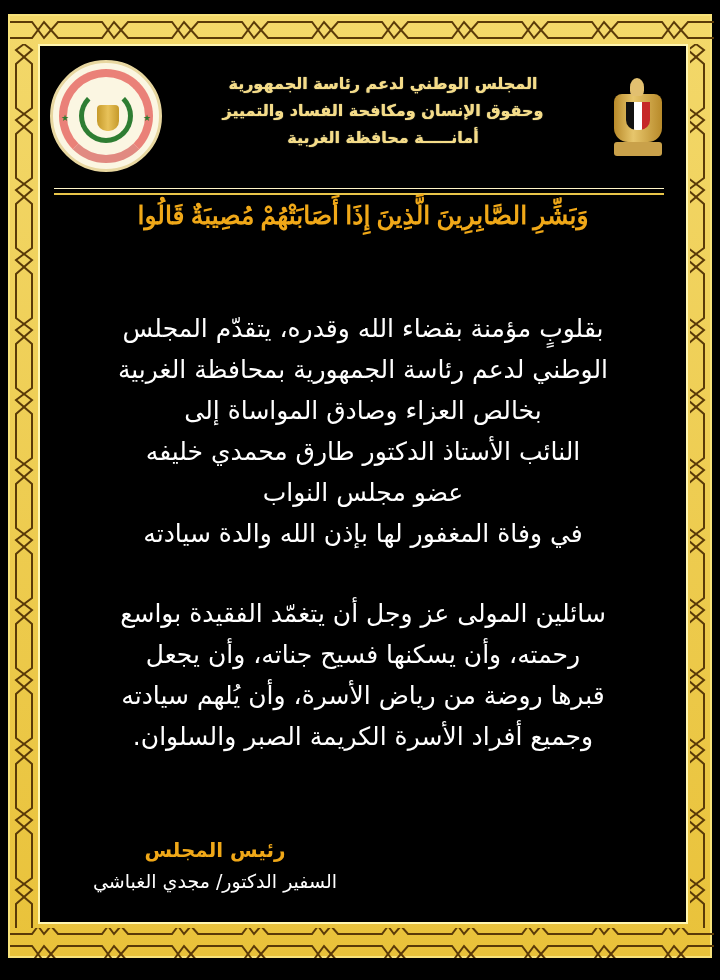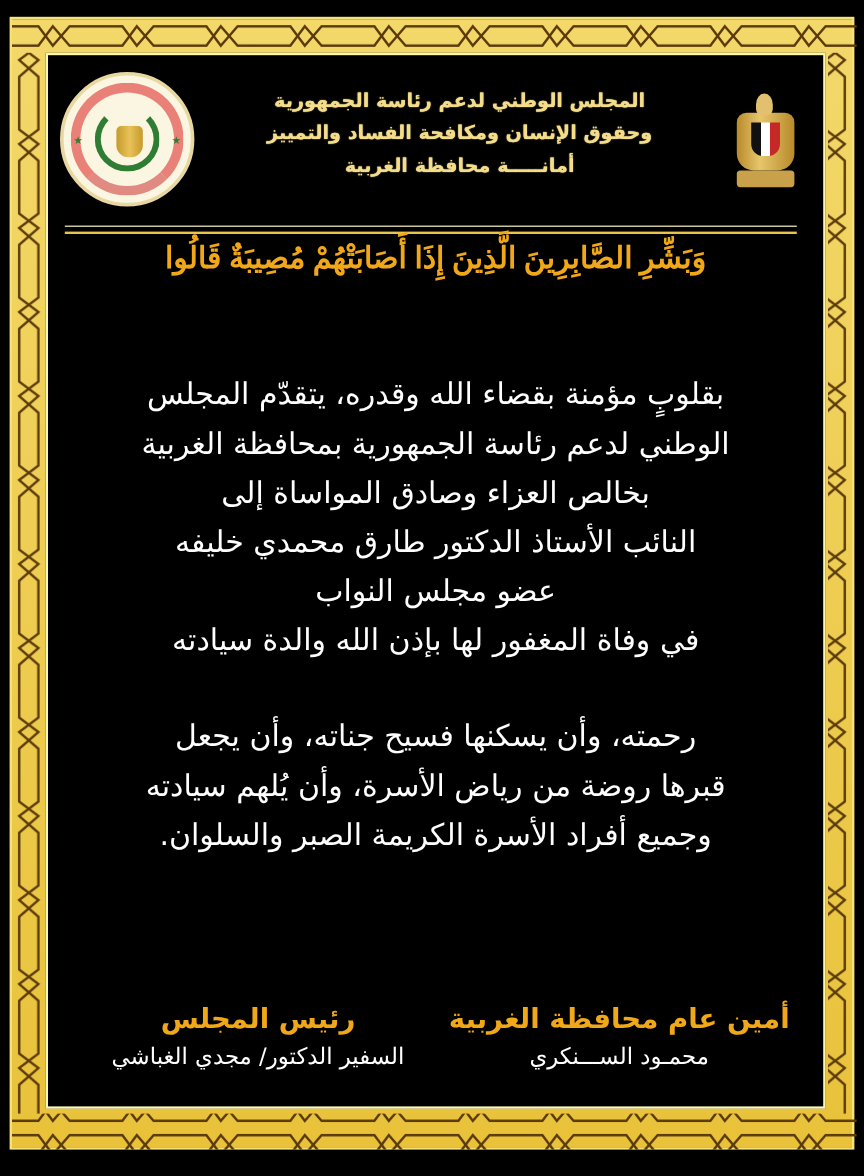--- a/index.html
+++ b/index.html
@@ -36,21 +36,21 @@
   .divider { position:absolute; left:14px; right:22px; top:142px; height:4px;
              border-top:1px solid #fff6c8; border-bottom:2px solid #e8c54a; }
   .verse { position:absolute; left:0; right:0; top:150px; text-align:center; direction:rtl;
            color:#f0a818; font-weight:bold; font-size:25px; line-height:40px; font-family:Liberation Serif, serif; }
   .body-text { position:absolute; left:0; right:0; top:262px; text-align:center; direction:rtl;
                color:#fff; font-weight:normal; font-size:25px; line-height:41px; }
   .body-text .gap { height:39px; }
   .sign { position:absolute; top:790px; text-align:center; direction:rtl; }
   .sign-left { left:30px; width:290px; }
   .sign-right { right:20px; width:300px; }
-  .sign-title { color:#f0a818; font-weight:bold; font-size:23px; line-height:28px; }
+  .sign-title { color:#f0a818; font-weight:bold; font-size:20px; line-height:28px; }
   .sign-name { color:#fff; font-size:19px; line-height:34px; }
 </style>
 </head>
 <body>
 
 <div class="frame">
   <svg class="frame-pattern" width="704" height="944" viewBox="0 0 704 944">
     <defs>
       <pattern id="lattH" width="70" height="28" patternUnits="userSpaceOnUse">
         <path d="M0 6 L22 6 L34 22 L48 6 L70 6" stroke="#5a3a08" stroke-width="2" fill="none"></path>
@@ -98,27 +98,24 @@
     </div>
 
     <div class="body-text">
       <div>بقلوبٍ مؤمنة بقضاء الله وقدره، يتقدّم المجلس</div>
       <div>الوطني لدعم رئاسة الجمهورية بمحافظة الغربية</div>
       <div>بخالص العزاء وصادق المواساة إلى</div>
       <div>النائب الأستاذ الدكتور طارق محمدي خليفه</div>
       <div>عضو مجلس النواب</div>
       <div>في وفاة المغفور لها بإذن الله والدة سيادته</div>
       <div class="gap"></div>
+      <div>سائلين المولى عز وجل أن يتغمّد الفقيدة بواسع</div>
       <div>رحمته، وأن يسكنها فسيح جناته، وأن يجعل</div>
       <div>قبرها روضة من رياض الأسرة، وأن يُلهم سيادته</div>
       <div>وجميع أفراد الأسرة الكريمة الصبر والسلوان.</div>
     </div>
 
     <div class="sign sign-left">
       <div class="sign-title">رئيس المجلس</div>
       <div class="sign-name">السفير الدكتور/ مجدي الغباشي</div>
     </div>
-    <div class="sign sign-right">
-      <div class="sign-title">أمين عام محافظة الغربية</div>
-      <div class="sign-name">محمـود الســـنكري</div>
-    </div>
   </div>
 </div>
 
 </body></html>

